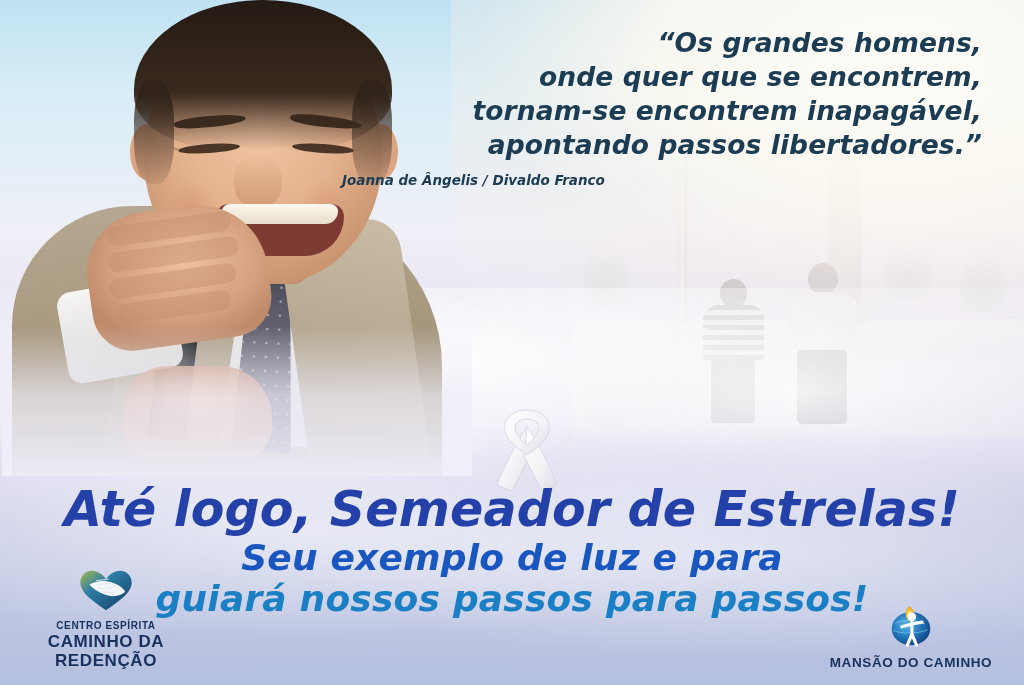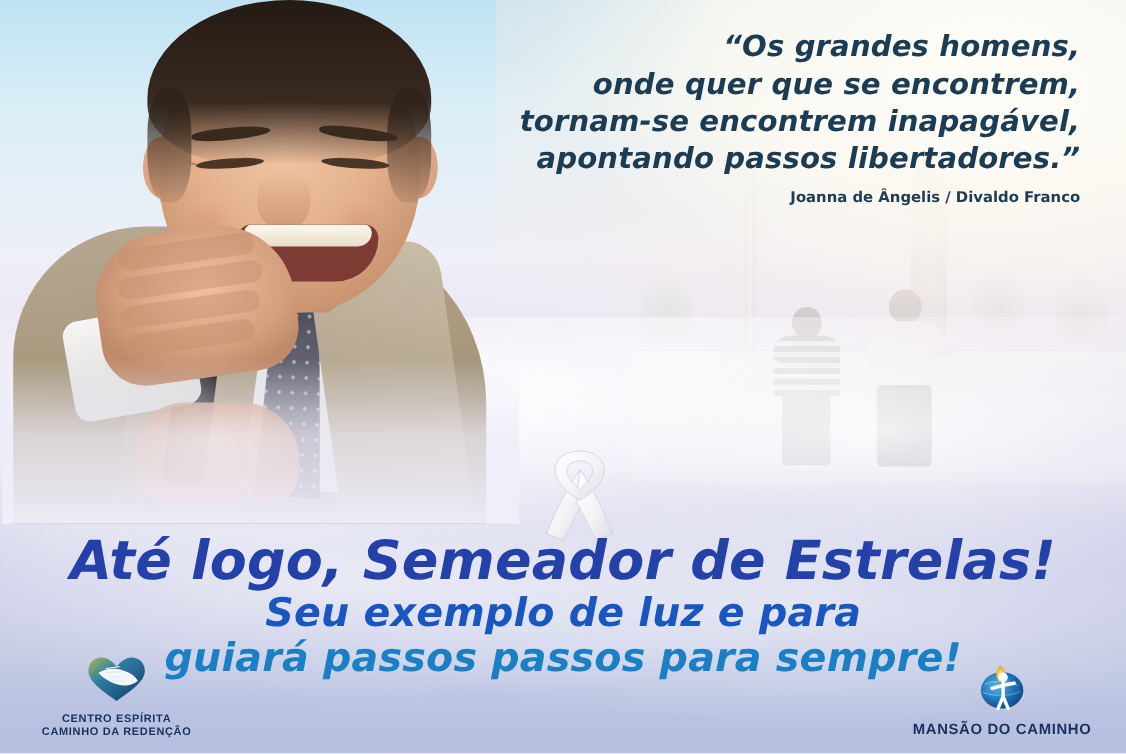--- a/index.html
+++ b/index.html
@@ -2,21 +2,21 @@
 <html><head>
 <meta charset="utf-8">
 <style>
   html,body{margin:0;padding:0;background:#fff;}
   body{font-family:"Liberation Sans",sans-serif;}
 
   #poster{
     position:relative;
     width:1024px;height:685px;
     overflow:hidden;
-    background:#fef9c3;
+    background:#fde047;
   }
 
   
   .bg-base{
     position:absolute;inset:0;
     background:
       linear-gradient(180deg,
         #bfe2f2 0%,
         #d9eef7 14%,
         #efeff7 34%,
@@ -248,23 +248,23 @@
     text-align:right;
     color:#1c3c54;
     font-family:"DejaVu Sans",sans-serif;
     font-style:italic;font-weight:bold;
     font-size:26.5px;line-height:1.28;
     letter-spacing:.1px;
   }
   .quote-line{display:block;white-space:nowrap;}
   .quote-attr{
     position:absolute;right:42px;top:172px;width:640px;
-    text-align:right;color:#1c3c54;
+    text-align:left;color:#1c3c54;
     font-family:"DejaVu Sans",sans-serif;
-    font-weight:bold;font-size:13.5px;
+    font-style:italic;font-weight:bold;font-size:13.5px;
   }
 
   
   .ribbon{position:absolute;left:488px;top:406px;width:78px;height:86px;}
 
   
   .headline{
     position:absolute;left:0;right:0;top:484px;text-align:center;
     font-family:"DejaVu Sans",sans-serif;
     font-style:italic;font-weight:bold;
@@ -278,21 +278,21 @@
   .logo{position:absolute;bottom:14px;text-align:center;}
   .logo-left{left:8px;width:196px;}
   .logo-right{right:10px;width:206px;}
   .logo-mark{display:block;margin:0 auto 4px;}
   .logo-text{
     color:#17315f;font-weight:bold;
     font-family:"Liberation Sans",sans-serif;
     letter-spacing:.6px;line-height:1.15;
   }
   .logo-t1{display:block;font-size:10px;text-align:center;}
-  .logo-t2{display:block;font-size:10px;}
+  .logo-t2{display:block;font-size:17px;}
   .logo-t-single{display:block;font-size:13.5px;}
 </style>
 </head>
 <body>
 
 <div id="poster">
 
   <div class="bg-base"></div>
 
   <div class="bg-photo">
@@ -384,21 +384,21 @@
       <path d="M39 21 C30 33 16 60 9 79 L24 85 L42 50 Z" fill="url(#rb)" stroke="#cfcddb" stroke-width="0.7"></path>
       <path d="M39 21 C48 33 62 60 69 79 L54 85 L36 50 Z" fill="url(#rb)" stroke="#cfcddb" stroke-width="0.7"></path>
       <path d="M39 4 C22 4 13 16 18 28 C22 38 32 44 39 49 C46 44 56 38 60 28 C65 16 56 4 39 4 Z
                M39 13 C48 13 53 19 50 26 C47 32 43 36 39 39 C35 36 31 32 28 26 C25 19 30 13 39 13 Z" fill="url(#rb)" stroke="#cfcddb" stroke-width="0.7"></path>
     </svg>
   </div>
 
   <div class="headline">
     <span class="hl1">Até logo, Semeador de Estrelas!</span>
     <span class="hl2">Seu exemplo de luz e para</span>
-    <span class="hl3">guiará passos passos para sempre!</span>
+    <span class="hl3">guiará nossos passos para passos!</span>
   </div>
 
   <div class="logo logo-left">
     <span class="logo-mark">
       <svg viewBox="0 0 62 48" width="62" height="44" aria-hidden="true">
         <defs>
           <linearGradient id="hg" x1="0" y1="0" x2="1" y2="1">
             <stop offset="0" stop-color="#a8b84a"></stop>
             <stop offset="0.35" stop-color="#2f7fa6"></stop>
             <stop offset="1" stop-color="#123a63"></stop>

